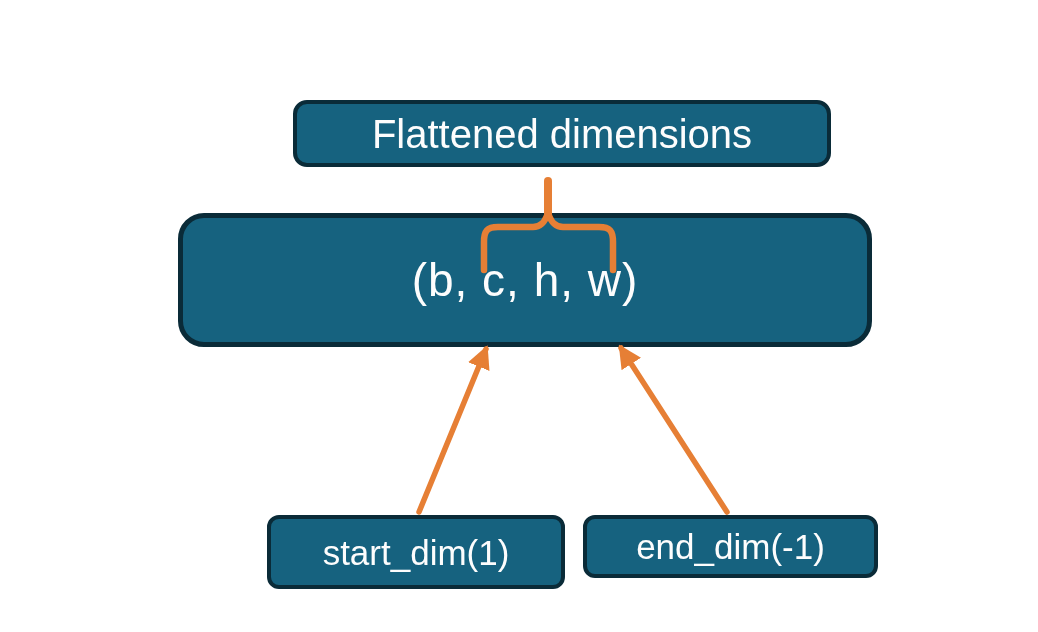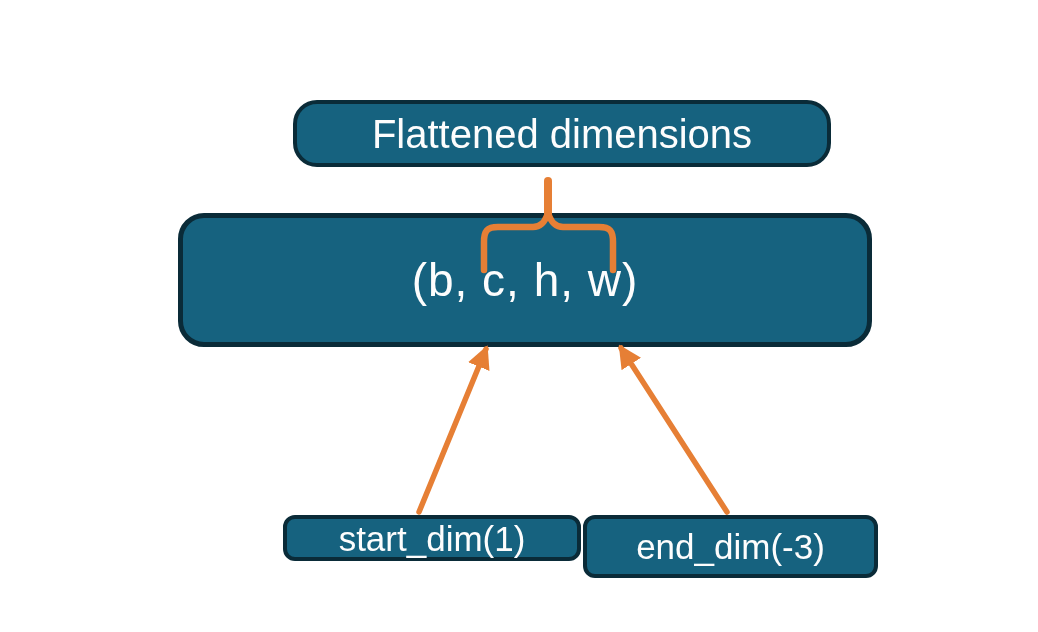--- a/index.html
+++ b/index.html
@@ -22,35 +22,34 @@
     position:absolute;
     background:var(--box-fill);
     border:4px solid var(--box-border);
     color:var(--text);
     display:flex;align-items:center;justify-content:center;
     text-align:center;
     line-height:1;
   }
   .title-box{
     left:293px;top:100px;width:538px;height:67px;
-    border-radius:24px;
+    border-radius:14px;
     font-size:40px;
   }
   .tensor-box{
     left:178px;top:213px;width:694px;height:134px;
     border-width:5px;
     border-radius:26px;
     font-size:46px;
     letter-spacing:1px;
   }
   .start-box{
-    left:267px;top:515px;width:298px;height:46px;
+    left:267px;top:515px;width:298px;height:74px;
     border-radius:12px;
     font-size:35px;
-    margin-left:16px;
   }
   .end-box{
     left:583px;top:515px;width:295px;height:63px;
     border-radius:12px;
     font-size:35px;
   }
   .overlay{
     position:absolute;left:0;top:0;width:1038px;height:632px;
     pointer-events:none;
     z-index:5;
@@ -74,21 +73,21 @@
 
   <div class="box tensor-box">
     <span>(b, c, h, w)</span>
   </div>
 
   <div class="box start-box">
     <span>start_dim(1)</span>
   </div>
 
   <div class="box end-box">
-    <span>end_dim(-3)</span>
+    <span>end_dim(-1)</span>
   </div>
 
   <svg class="overlay" viewBox="0 0 1038 632">
     <defs>
       <marker id="arrowhead" viewBox="0 0 10 10" refX="8.2" refY="5" markerWidth="4.2" markerHeight="4.2" orient="auto-start-reverse">
         <path class="arrowfill" d="M 0 0 L 10 5 L 0 10 z"></path>
       </marker>
     </defs>
 
     <path class="stroke" stroke-width="8" d="M548,181 L548,213"></path>

